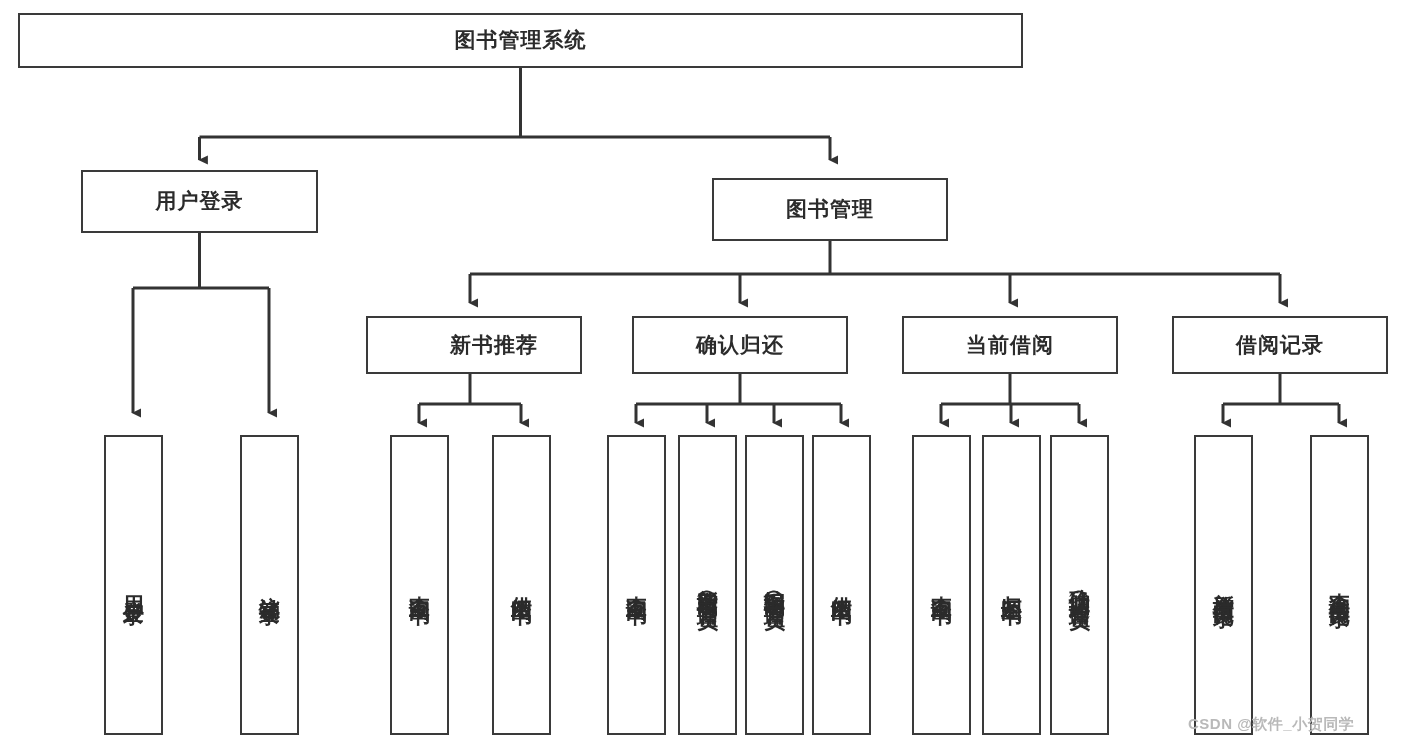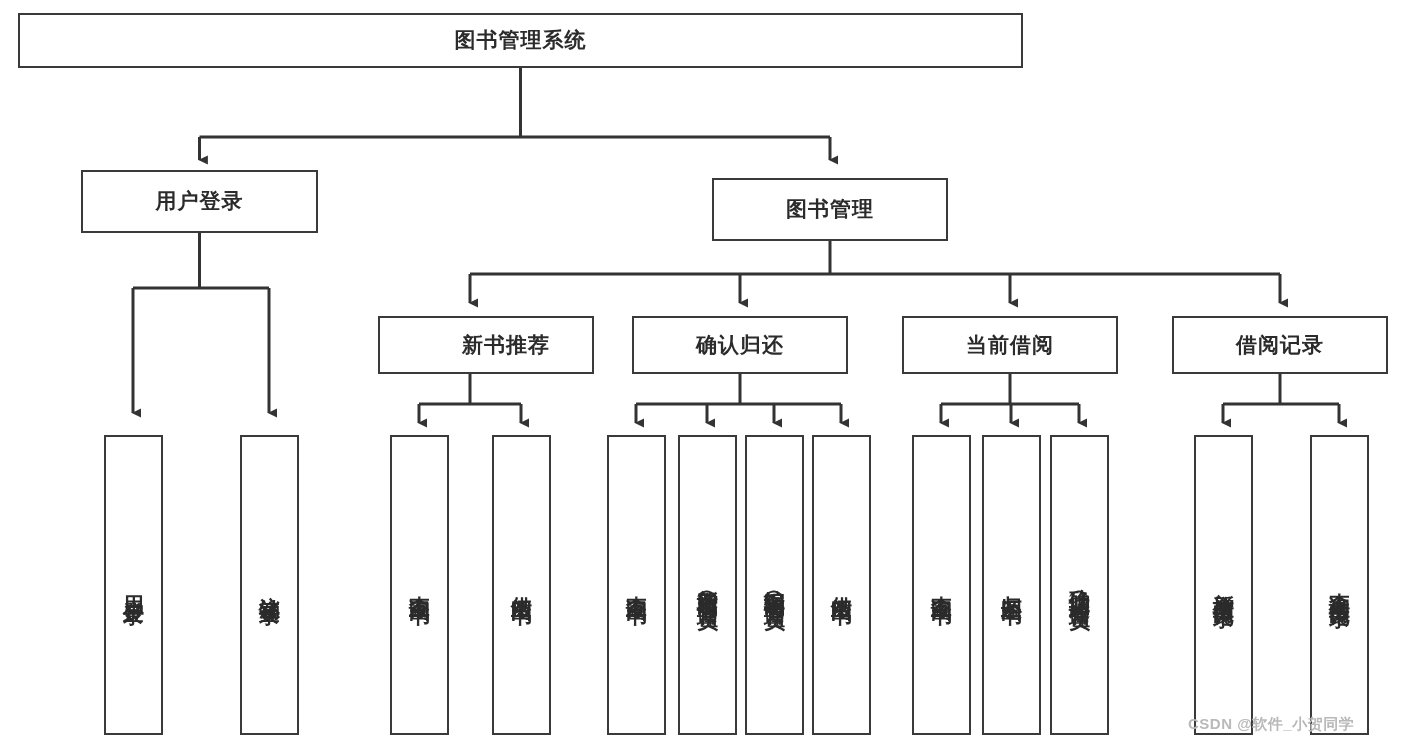--- a/index.html
+++ b/index.html
@@ -134,21 +134,21 @@
     <span class="node-label">图书管理系统</span>
   </div>
 
   <div class="node horiz" style="left:81px; top:170px; width:237px; height:63px;">
     <span class="node-label">用户登录</span>
   </div>
   <div class="node horiz" style="left:712px; top:178px; width:236px; height:63px;">
     <span class="node-label">图书管理</span>
   </div>
 
-  <div class="node horiz" style="left:378px; top:316px; width:216px; height:58px;padding-left:40px;">
+  <div class="node horiz" style="left:366px; top:316px; width:216px; height:58px;padding-left:40px;">
     <span class="node-label">新书推荐</span>
   </div>
   <div class="node horiz" style="left:632px; top:316px; width:216px; height:58px;">
     <span class="node-label">确认归还</span>
   </div>
   <div class="node horiz" style="left:1172px; top:316px; width:216px; height:58px;">
     <span class="node-label">借阅记录</span>
   </div>
   <div class="node horiz" style="left:902px; top:316px; width:216px; height:58px;">
     <span class="node-label">当前借阅</span>

